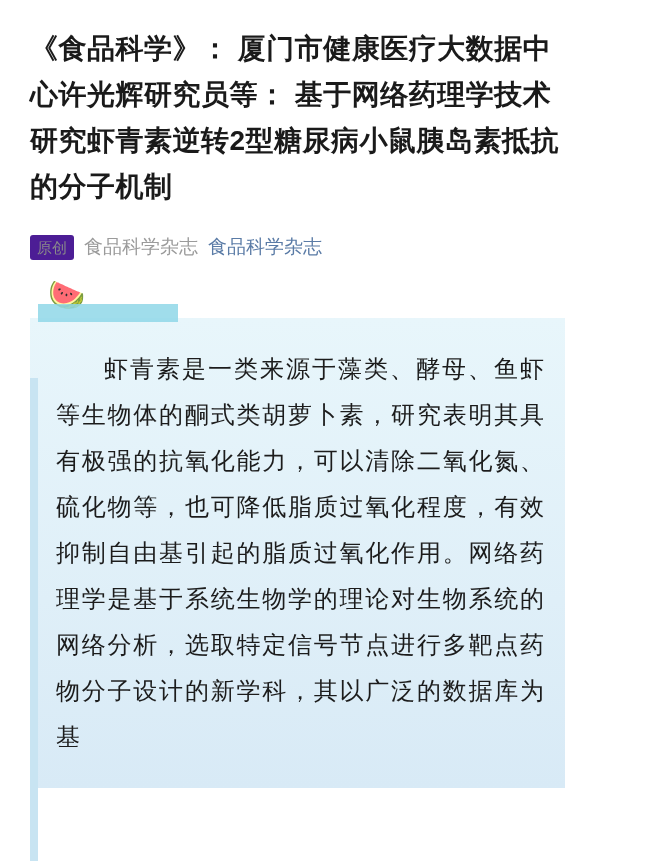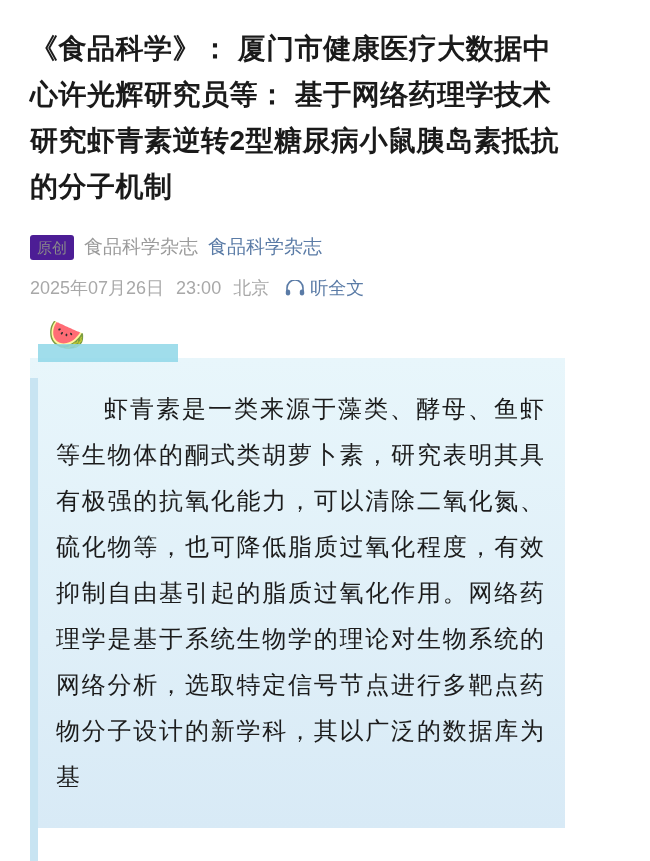--- a/index.html
+++ b/index.html
@@ -133,35 +133,20 @@
 <div class="page">
 
   <h1 class="article-title">《食品科学》： 厦门市健康医疗大数据中心许光辉研究员等： 基于网络药理学技术研究虾青素逆转2型糖尿病小鼠胰岛素抵抗的分子机制</h1>
 
   <div class="meta-row">
     <span class="badge-original">原创</span>
     <span class="author-gray">食品科学杂志</span>
     <span class="author-blue">食品科学杂志</span>
   </div>
 
-  <div class="meta-row-2">
-    <span class="meta-date">2025年07月26日</span>
-    <span class="meta-time">23:00</span>
-    <span class="meta-loc">北京</span>
-    <span class="listen-wrap">
-      <span class="headphone-icon">
-        <svg width="20" height="16" viewBox="0 0 20 16" fill="none" xmlns="http://www.w3.org/2000/svg">
-          <path d="M2 11 V8 a8 8 0 0 1 16 0 v3" stroke="#5a7ba6" stroke-width="1.6" fill="none" stroke-linecap="round"></path>
-          <rect x="0.8" y="9.5" width="4.4" height="6" rx="2.2" fill="#5a7ba6"></rect>
-          <rect x="14.8" y="9.5" width="4.4" height="6" rx="2.2" fill="#5a7ba6"></rect>
-        </svg>
-      </span>
-      <span>听全文</span>
-    </span>
-  </div>
 
   <div class="content-block">
     <div class="highlight-bar"></div>
     <div class="emoji-row">🍉</div>
     <div class="body-panel">
       <p class="body-text">虾青素是一类来源于藻类、酵母、鱼虾等生物体的酮式类胡萝卜素，研究表明其具有极强的抗氧化能力，可以清除二氧化氮、硫化物等，也可降低脂质过氧化程度，有效抑制自由基引起的脂质过氧化作用。网络药理学是基于系统生物学的理论对生物系统的网络分析，选取特定信号节点进行多靶点药物分子设计的新学科，其以广泛的数据库为基</p>
     </div>
   </div>
 
   <div class="side-strip"></div>

